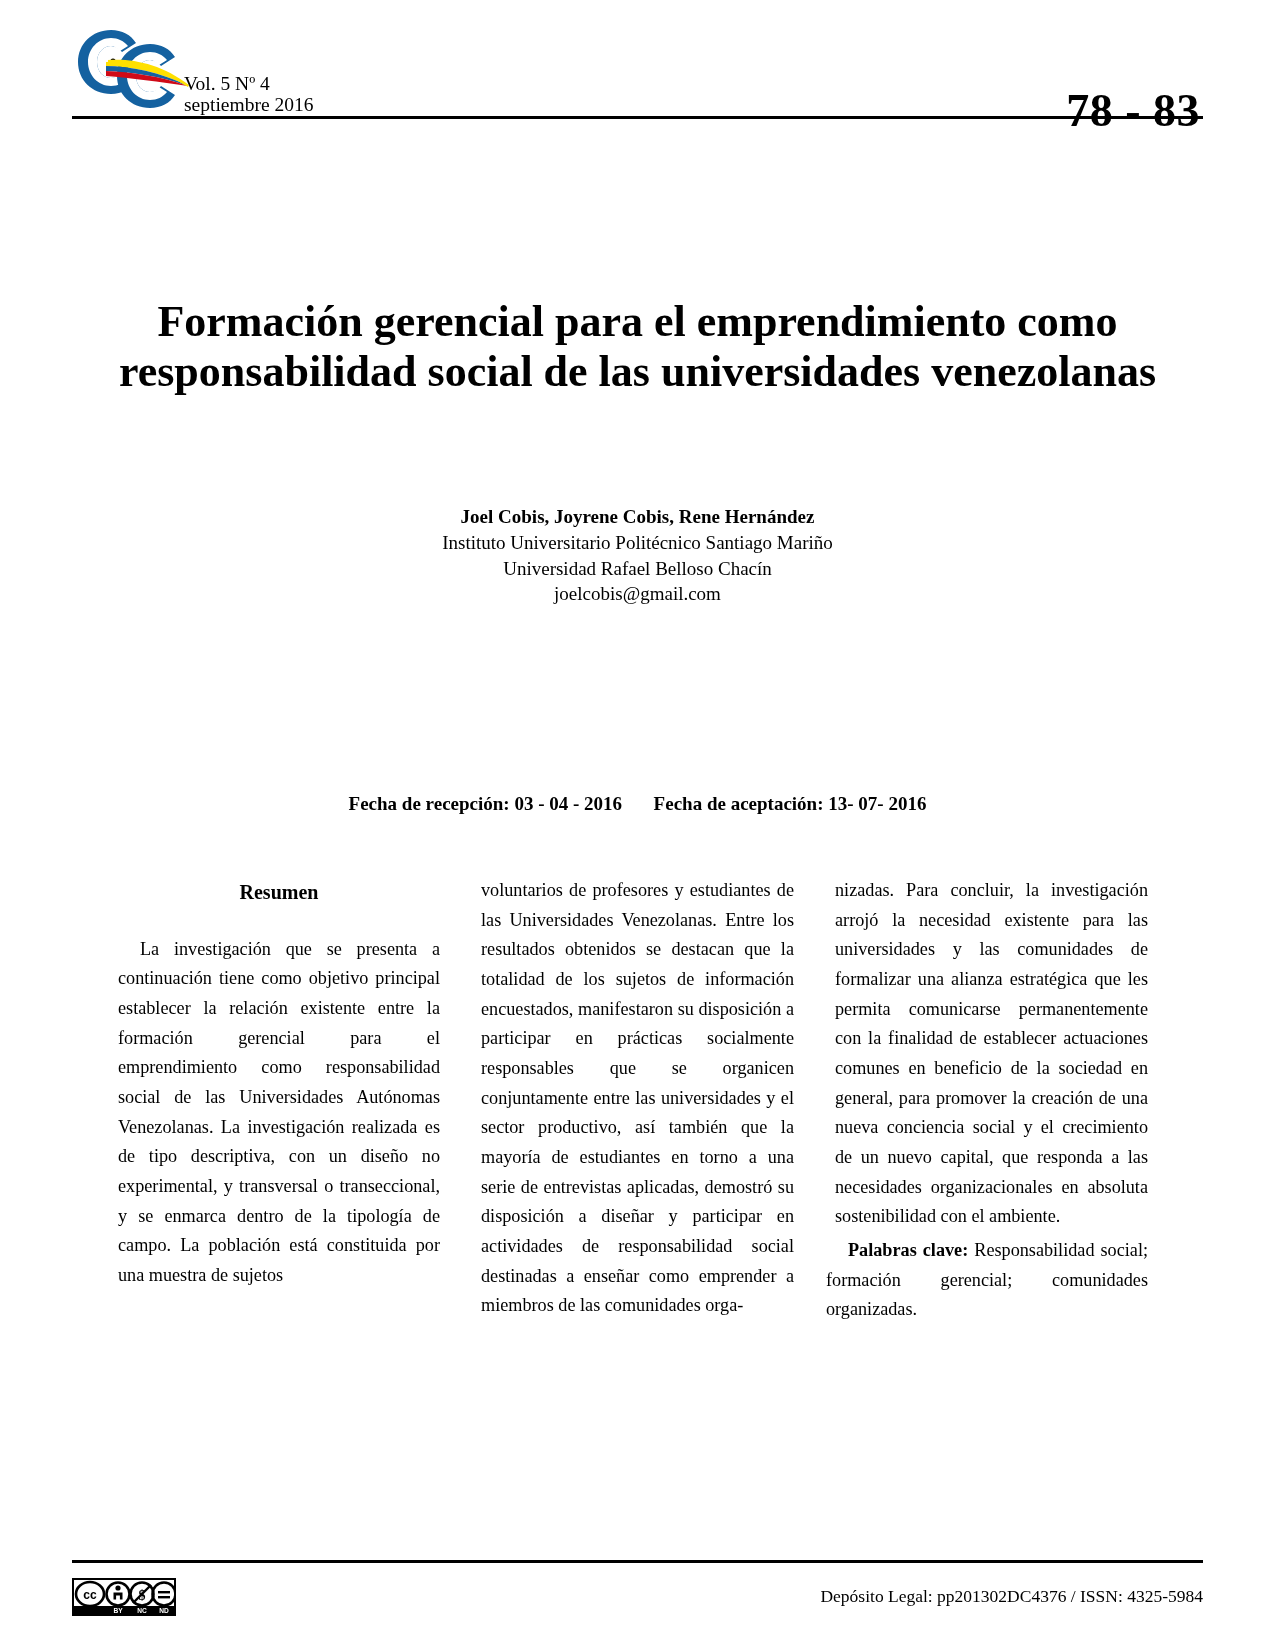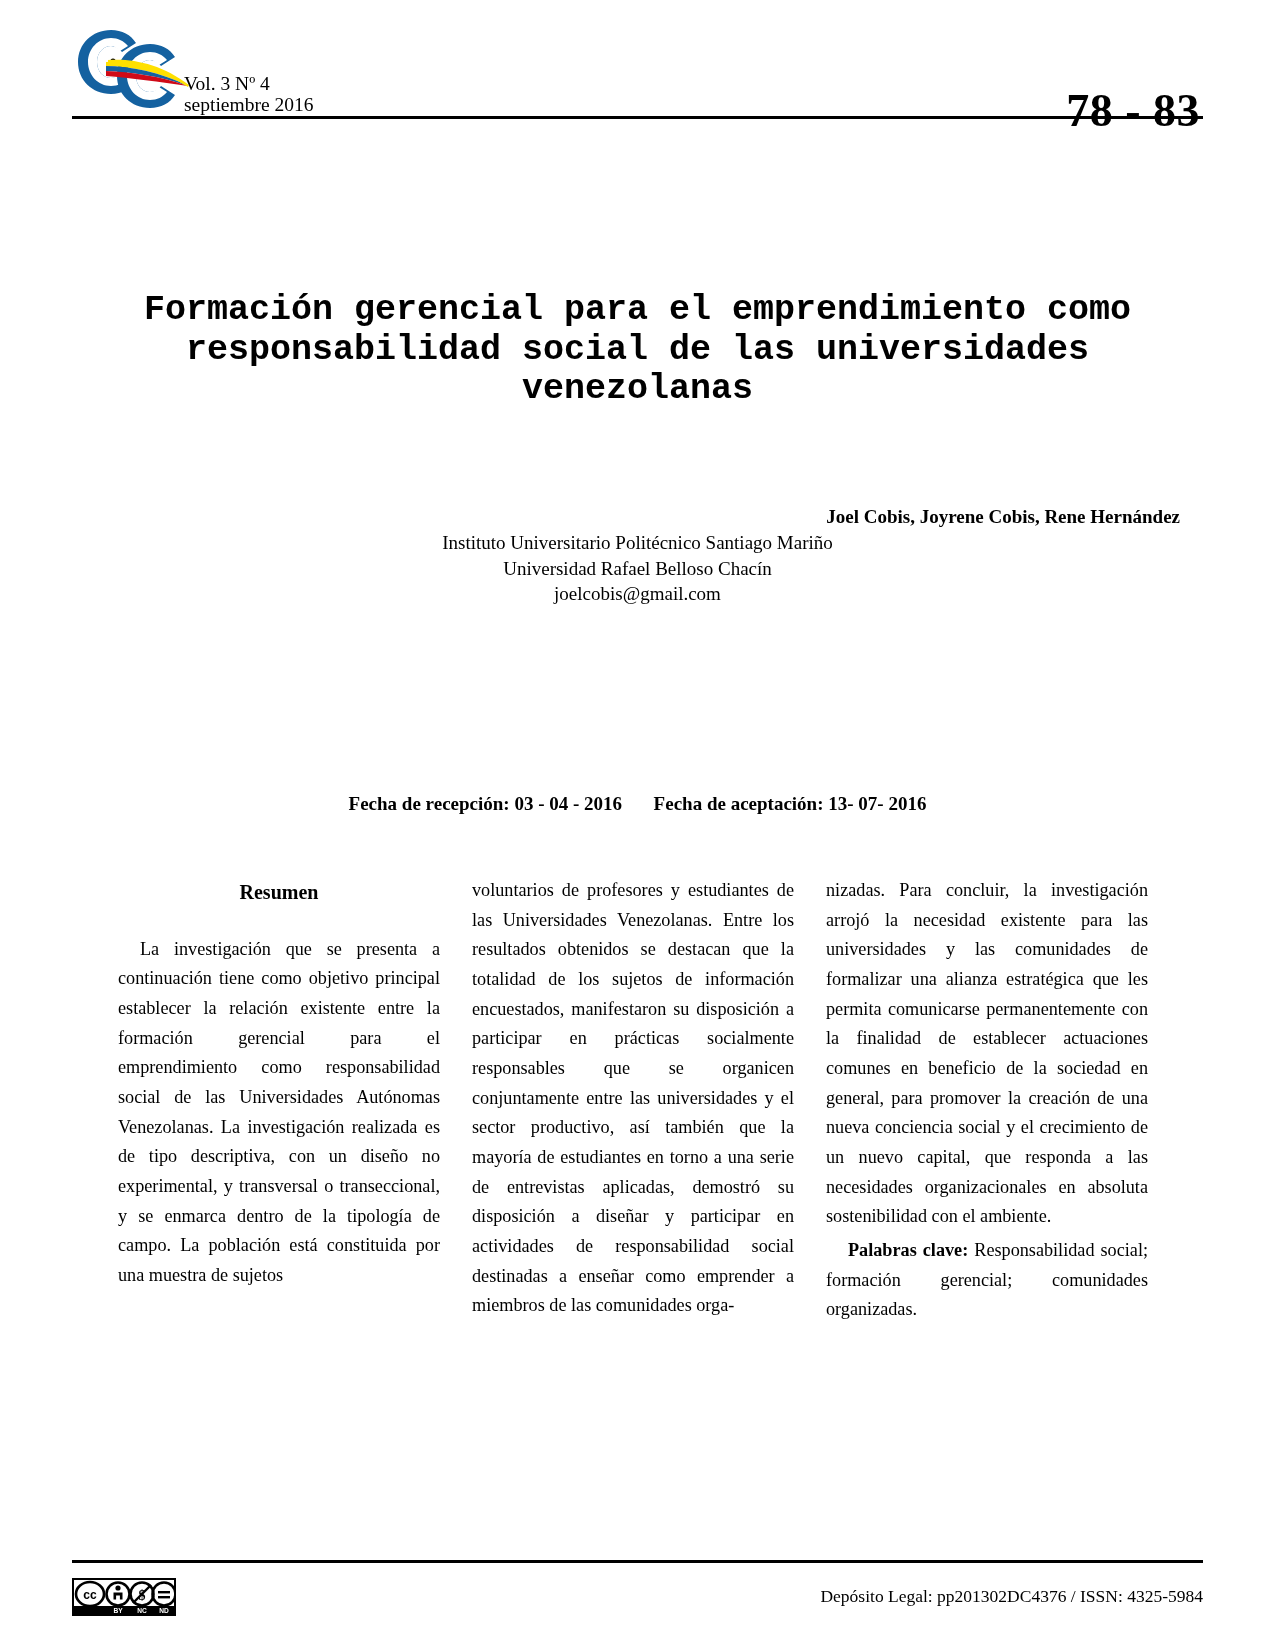--- a/index.html
+++ b/index.html
@@ -66,40 +66,39 @@
     border-top: 3.2px solid #000;
   }
 
   
   .title {
     position: absolute;
     left: 95px;
     top: 268px;
     width: 1085px;
     text-align: center;
-    font-size: 35px;
+    font-size: 44px;
     font-weight: bold;
     line-height: 1.12;
-    font-family: Liberation Mono, monospace;
+    font-family: Liberation Serif, serif;
   }
 
   
   .authors-block {
     position: absolute;
     left: 95px;
     top: 504px;
     width: 1085px;
     text-align: center;
     line-height: 1.33;
   }
   .author-names {
     font-size: 19px;
     font-weight: bold;
     margin-bottom: 1px;
-    text-align: right;
   }
   .affil {
     font-size: 19px;
     font-weight: normal;
   }
 
   
   .dates {
     position: absolute;
     left: 95px;
@@ -133,21 +132,21 @@
     text-align: center;
     font-weight: bold;
     font-size: 20px;
     margin: 0 0 26px 0;
   }
   .col p {
     margin: 0;
     text-indent: 22px;
     text-align: justify;
   }
-  .col p.noindent { text-indent: 0; }
+  .col p.noindent { text-indent: 0; margin-left: 9px; }
   .col p + p { margin-top: 4px; }
   .kw-label { font-weight: bold; }
 
   
   .footer-rule {
     position: absolute;
     left: 72px;
     top: 1560px;
     width: 1131px;
     height: 0;
@@ -186,21 +185,21 @@
         <path d="M78 28 C65 28 55 39 55 52 C55 65 65 76 78 76 C85 76 91 73 95 68 L87 63 C84 66 81 68 78 68 C70 68 64 61 64 52 C64 43 70 36 78 36 C81 36 84 38 87 41 L95 36 C91 31 85 28 78 28 Z" fill="#ffffff"></path>
 
         <path d="M34 38 C58 36 88 42 116 62 C88 48 58 42 34 42 Z" fill="#ffe000"></path>
         <path d="M34 42 C58 42 88 48 116 62 C88 52 58 48 34 47 Z" fill="#1461a0"></path>
         <path d="M34 47 C58 48 88 52 116 62 C88 58 58 54 34 52 Z" fill="#d00a18"></path>
         <path d="M36 36 C60 34 90 40 117 61 L116 63 C89 45 60 39 36 40 Z" fill="#ffe000"></path>
       </svg>
     </div>
 
     <div class="vol-block">
-      <span class="vol-line1">Vol. 3 Nº 4</span>
+      <span class="vol-line1">Vol. 5 Nº 4</span>
       <span class="vol-line2">septiembre 2016</span>
     </div>
 
     <div class="pages">78 - 83</div>
   </div>
   <div class="header-rule"></div>
 
   <h1 class="title">Formación gerencial para el emprendimiento como responsabilidad social de las universidades venezolanas</h1>
 
   <div class="authors-block">

